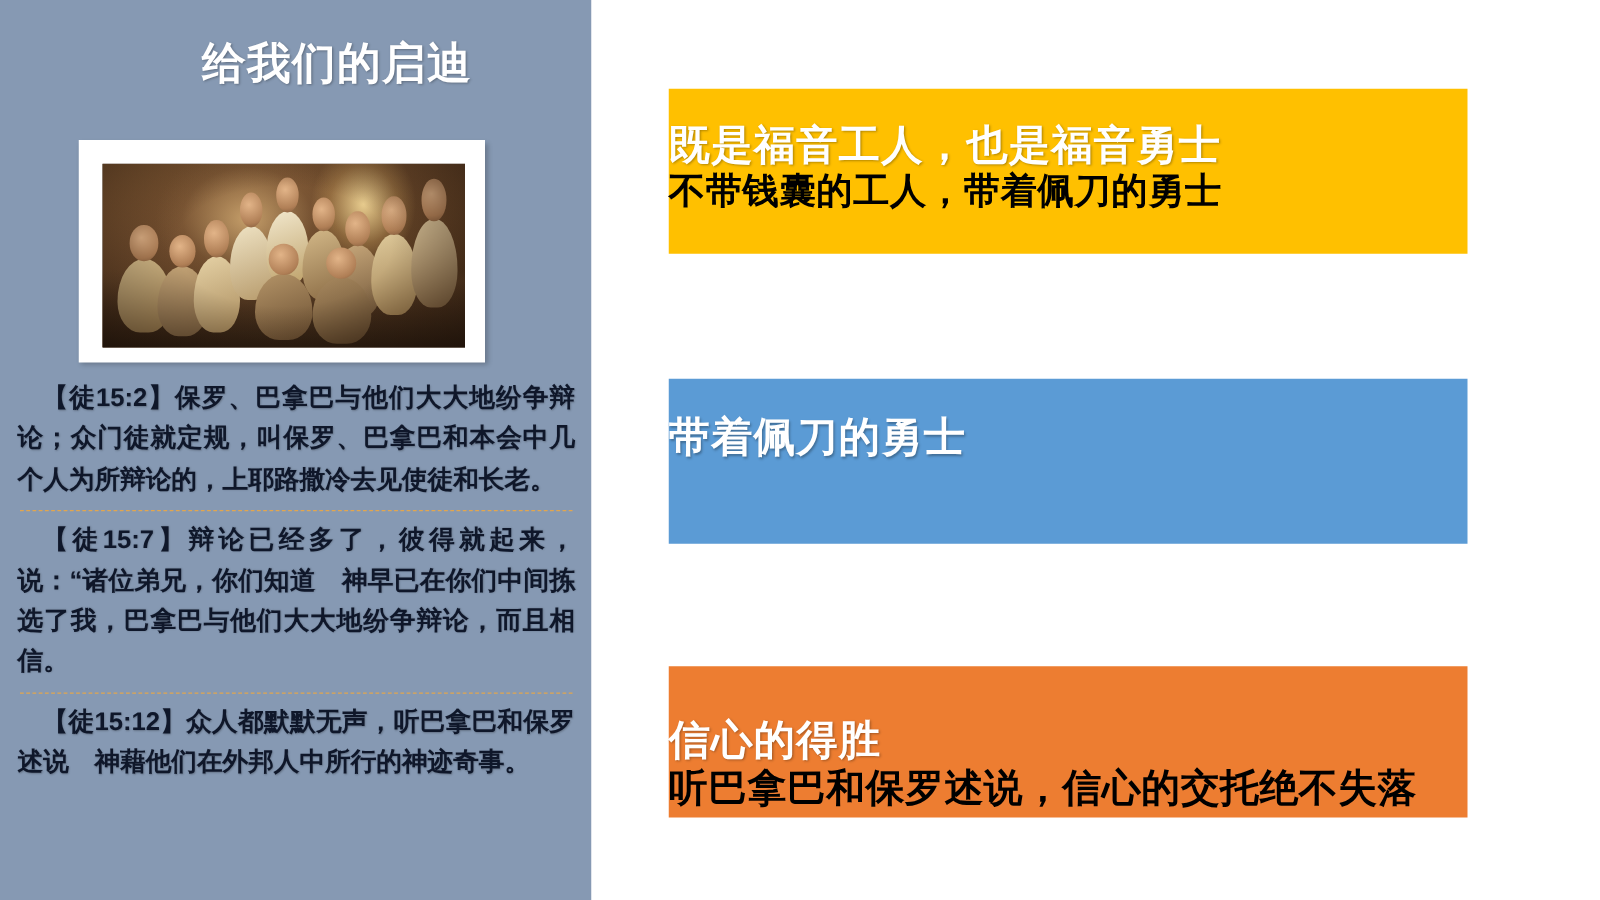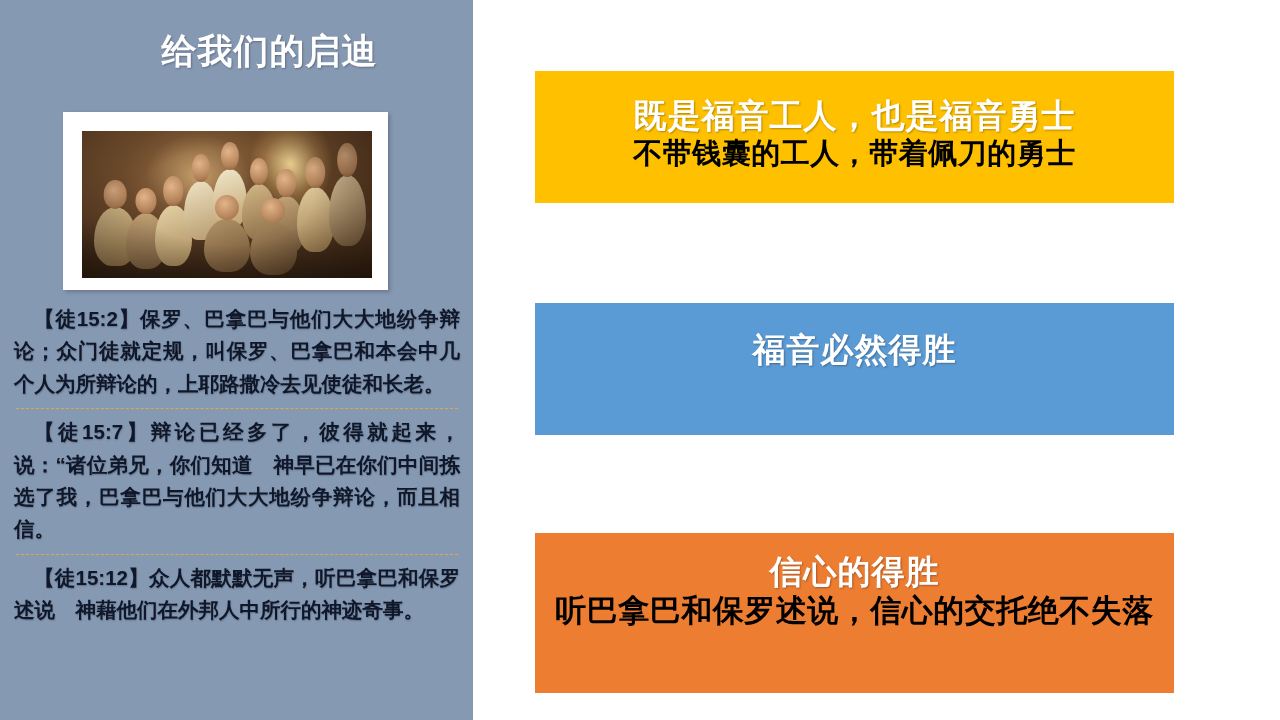--- a/index.html
+++ b/index.html
@@ -117,21 +117,20 @@
     border-top: 1.5px dashed #e2a64e;
     margin: 8px 2px 7px 2px;
   }
 
   
   .banner {
     position: absolute;
     left: 535px;
     width: 639px;
     box-sizing: border-box;
-    text-align: center;
     overflow: visible;
   }
   .banner .headline {
     color: #ffffff;
     font-weight: bold;
     font-size: 33px;
     line-height: 1.18;
     letter-spacing: 1px;
     text-shadow: 1px 1px 2px rgba(0,0,0,0.3);
     white-space: nowrap;
@@ -152,23 +151,23 @@
     padding-top: 26px;
   }
   #banner-blue {
     top: 303px;
     height: 132px;
     background: #5b9bd5;
     padding-top: 28px;
   }
   #banner-orange {
     top: 533px;
-    height: 160px;
+    height: 121px;
     background: #ed7d31;
-    padding-top: 20px;
+    padding-top: 40px;
   }
   #banner-blue .subline,
   #banner-orange .subline {
     font-size: 31px;
   }
 </style>
 </head>
 <body>
 
 <div class="left-panel">
@@ -203,19 +202,19 @@
   </div>
 
 </div>
 
 <div class="banner" id="banner-yellow">
   <div class="headline">既是福音工人，也是福音勇士</div>
   <div class="subline">不带钱囊的工人，带着佩刀的勇士</div>
 </div>
 
 <div class="banner" id="banner-blue">
-  <div class="headline">福音必然得胜</div>
+  <div class="headline">带着佩刀的勇士</div>
 </div>
 
 <div class="banner" id="banner-orange">
   <div class="headline">信心的得胜</div>
   <div class="subline">听巴拿巴和保罗述说，信心的交托绝不失落</div>
 </div>
 
 </body></html>

